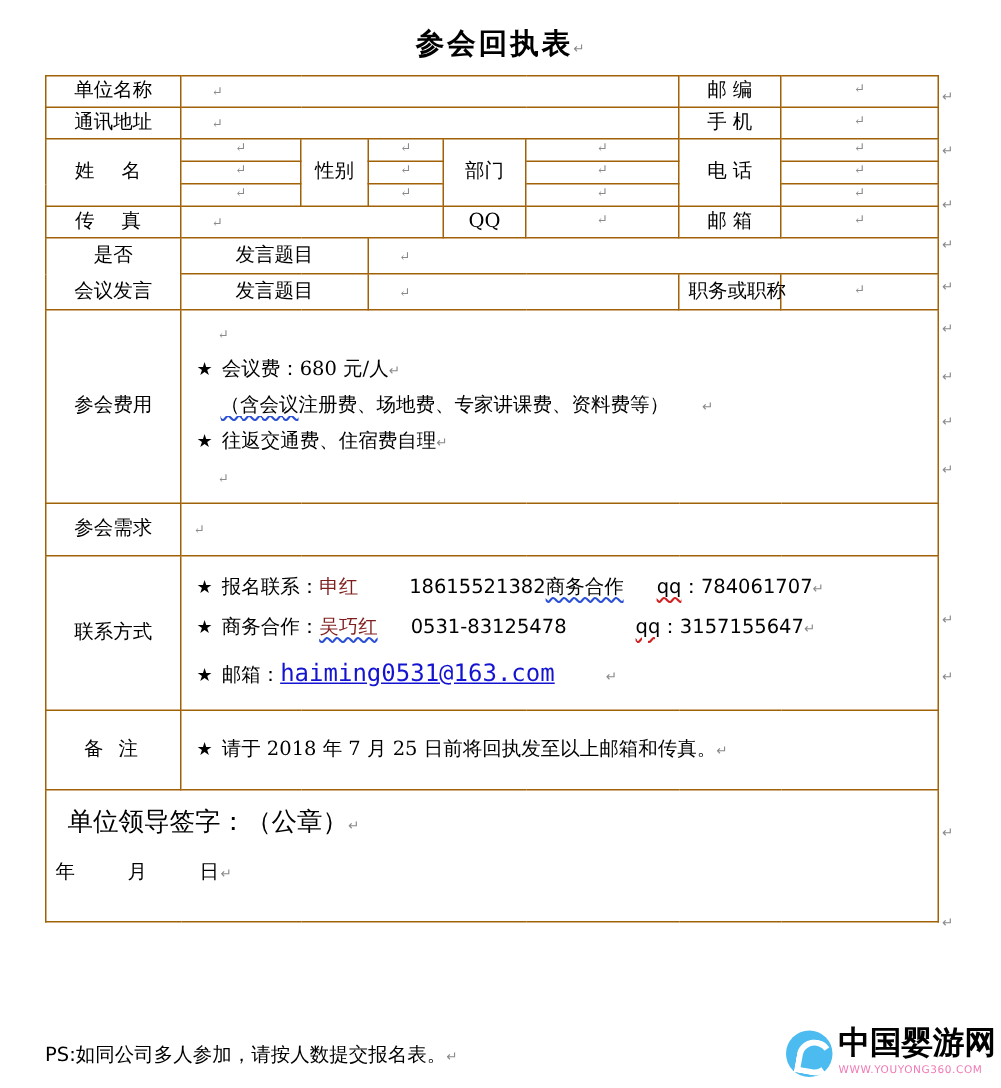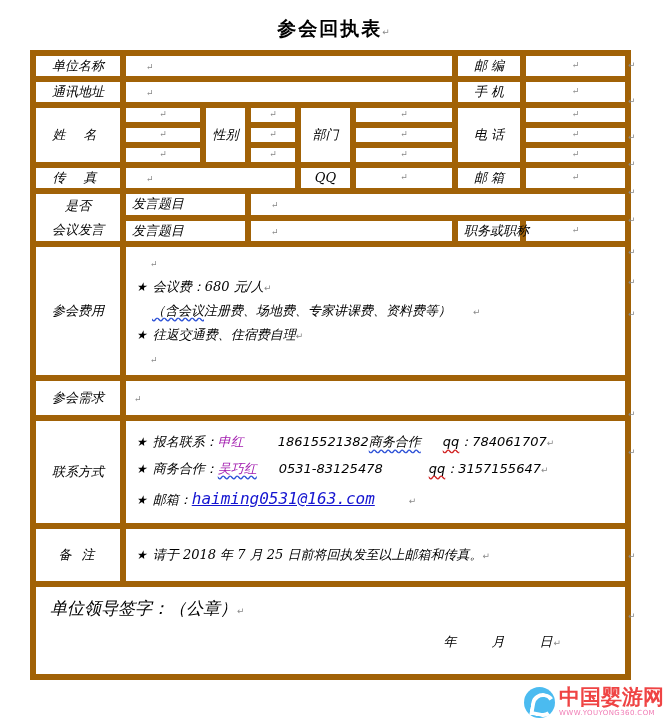--- a/index.html
+++ b/index.html
@@ -30,30 +30,29 @@
   .pmark::after{content:"\21B5";}
 
   
   table.form{
     position:absolute;left:30px;top:50px;
     width:595px;
     border-collapse:collapse;
     table-layout:fixed;
   }
   table.form td{
-    border:6px solid #a16207;
+    border:1px solid #a16207;
     font-size:13px;
     font-family:"DejaVu Serif","Liberation Serif",serif;
     padding:0 6px;
     vertical-align:middle;
     line-height:1.55;
-    font-style:italic;
   }
   td.lbl{text-align:center;white-space:nowrap;}
-  td.lbl2{text-align:left;white-space:nowrap;padding-left:8px;}
+  td.lbl2{text-align:center;white-space:nowrap;padding-left:8px;}
   td.val{text-align:left;}
   .sp{letter-spacing:7px;}
   .sp3{letter-spacing:3px;}
 
   
   .emptymark{color:#8a8a8a;font-size:9px;padding-left:14px;}
   .emptymark::after{content:"\21B5";}
   .emptymark.c::after{content:"\21B5";}
   .emptymark.c{padding-left:0;display:block;text-align:center;}
 
@@ -62,21 +61,21 @@
   .outside-marks div{
     color:#8a8a8a;font-size:9px;line-height:1;
     position:absolute;left:0;
   }
   .outside-marks div::after{content:"\21B5";}
 
   
   .blk{font-size:13px;line-height:1.85;padding:4px 0 4px 4px;}
   .blk .star{font-size:12px;}
   .ind{display:inline-block;width:6px;}
-  .red{color:#a21caf;margin-top:20px;}
+  .red{color:#7f1d1d;margin-top:20px;}
   .sq-blue{
     text-decoration:underline;
     text-decoration-style:wavy;
     text-decoration-color:#2a4fd6;
     text-underline-offset:2px;
   }
   .sq-red{
     text-decoration:underline;
     text-decoration-style:wavy;
     text-decoration-color:#d02020;
@@ -87,21 +86,21 @@
     font-family:"DejaVu Sans Mono","Liberation Mono",monospace;
     font-size:16px;
   }
   .mono{font-family:"DejaVu Sans","Liberation Sans",sans-serif;}
   .gap-s{display:inline-block;width:22px;}
   .gap-m{display:inline-block;width:34px;}
   .gap-l{display:inline-block;width:46px;}
 
   
   .sig-line1{font-size:17px;padding:8px 0 0 8px;}
-  .sig-line2{font-size:13px;text-align:right;padding:10px 58px 22px 0;letter-spacing:1px;}
+  .sig-line2{font-size:13px;text-align:left;padding:10px 58px 22px 0;letter-spacing:1px;}
   .sig-line2 .d{display:inline-block;width:34px;}
 
   
   .ps-note{
     position:absolute;left:30px;top:694px;
     font-size:13px;
     font-family:"DejaVu Sans","Liberation Sans",sans-serif;
   }
 
   
@@ -115,23 +114,23 @@
     background:#4bbbf0;position:relative;flex:0 0 auto;margin-right:4px;
   }
   .wm-badge::before{
     content:"";position:absolute;left:7px;top:6px;
     width:16px;height:16px;border-radius:50% 50% 50% 0;
     border:4px solid #ffffff;border-right-color:transparent;
     transform:rotate(10deg);
   }
   .wm-text{display:flex;flex-direction:column;line-height:1;}
   .wm-cn{
-    font-size:21px;font-weight:bold;color:#ef4444;
+    font-size:21px;font-weight:bold;color:#000000;
     letter-spacing:0px;
-    font-family:Liberation Serif, serif;
+    font-family:Liberation Mono, monospace;
   }
   .wm-url{
     font-size:7px;color:#f07ab4;letter-spacing:.4px;margin-top:2px;
     font-family:"DejaVu Sans","Liberation Sans",sans-serif;
   }
 </style>
 </head>
 <body>
 
 <div class="page">
@@ -309,20 +308,21 @@
     <div style="top:166px"></div>
     <div style="top:198px"></div>
     <div style="top:228px"></div>
     <div style="top:260px"></div>
     <div style="top:360px"></div>
     <div style="top:398px"></div>
     <div style="top:502px"></div>
     <div style="top:562px"></div>
   </div>
 
+  <div class="ps-note"><span>PS:如同公司多人参加，请按人数提交报名表。</span><span class="pmark"></span></div>
 
   <div class="watermark">
     <div class="wm-badge"></div>
     <div class="wm-text">
       <div class="wm-cn">中国婴游网</div>
       <div class="wm-url">WWW.YOUYONG360.COM</div>
     </div>
   </div>
 
 </div>

